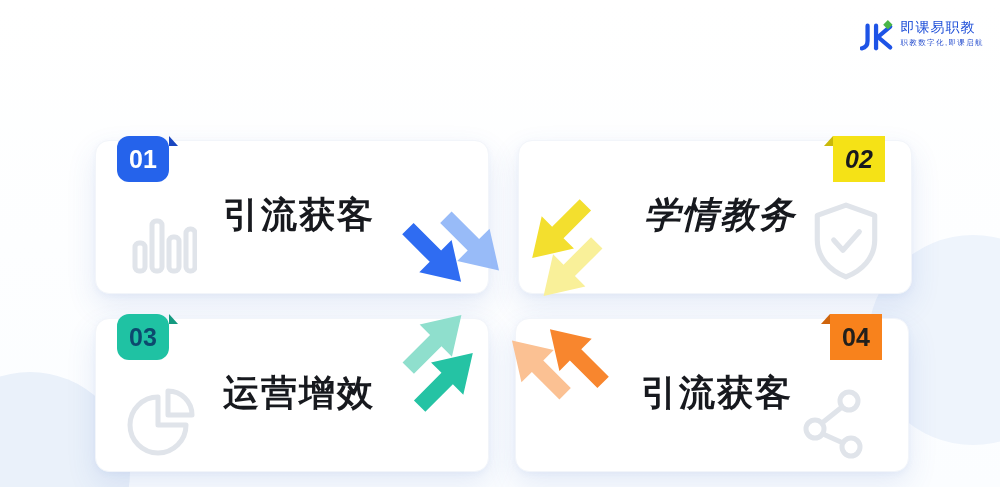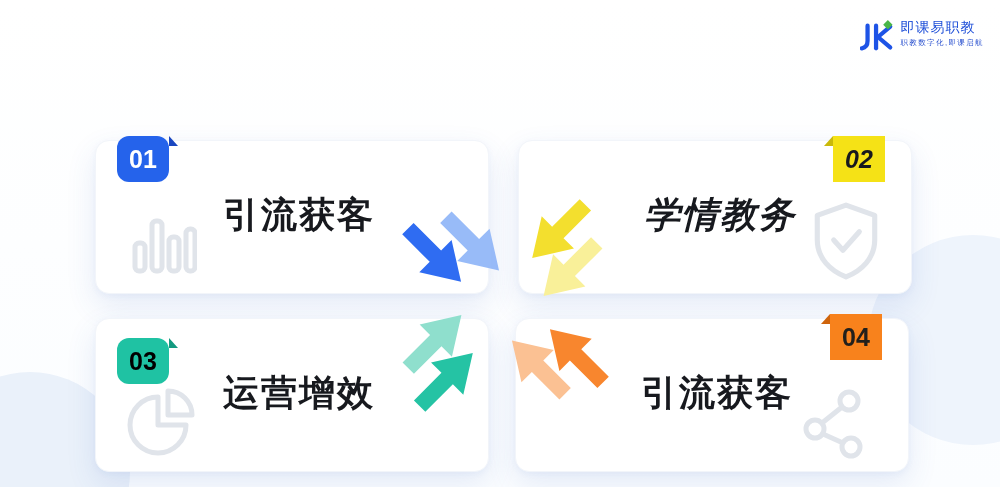--- a/index.html
+++ b/index.html
@@ -38,21 +38,21 @@
 
   .badge{position:absolute;top:-5px;width:52px;height:46px;display:flex;align-items:center;justify-content:center;
          font-size:25px;font-weight:800;z-index:4;}
   .badge-left{left:21px;border-radius:12px;}
   .badge-right{right:26px;}
   .badge::after{content:"";position:absolute;top:0;width:0;height:0;border-style:solid;}
   .badge-left::after{right:-9px;border-width:10px 0 0 9px;border-color:transparent transparent transparent var(--fold);}
   .badge-right::after{left:-9px;border-width:10px 9px 0 0;border-color:transparent var(--fold) transparent transparent;}
   .b-blue{background:#2563eb;color:#ffffff;--fold:#1a47c0;}
   .b-yellow{background:#f5e216;color:#17191e;--fold:#c9b90a;}
-  .b-teal{background:#1fc2a3;color:#000000;margin-top:24px;--fold:#149a80;}
+  .b-teal{background:#1fc2a3;color:#0c4a6e;--fold:#149a80;}
   .b-orange{background:#f8821c;color:#23201c;--fold:#cf640b;}
 
   .card-title{position:absolute;top:56px;font-size:36px;font-weight:800;color:#17191e;letter-spacing:2px;line-height:1;}
   .t-left{left:127px;}
   .t-right{left:125px;}
 
   .card-icon{position:absolute;opacity:1;}
   .icon-bars{left:35px;top:66px;}
   .icon-shield{left:290px;top:60px;}
   .icon-pie{left:28px;top:66px;}

